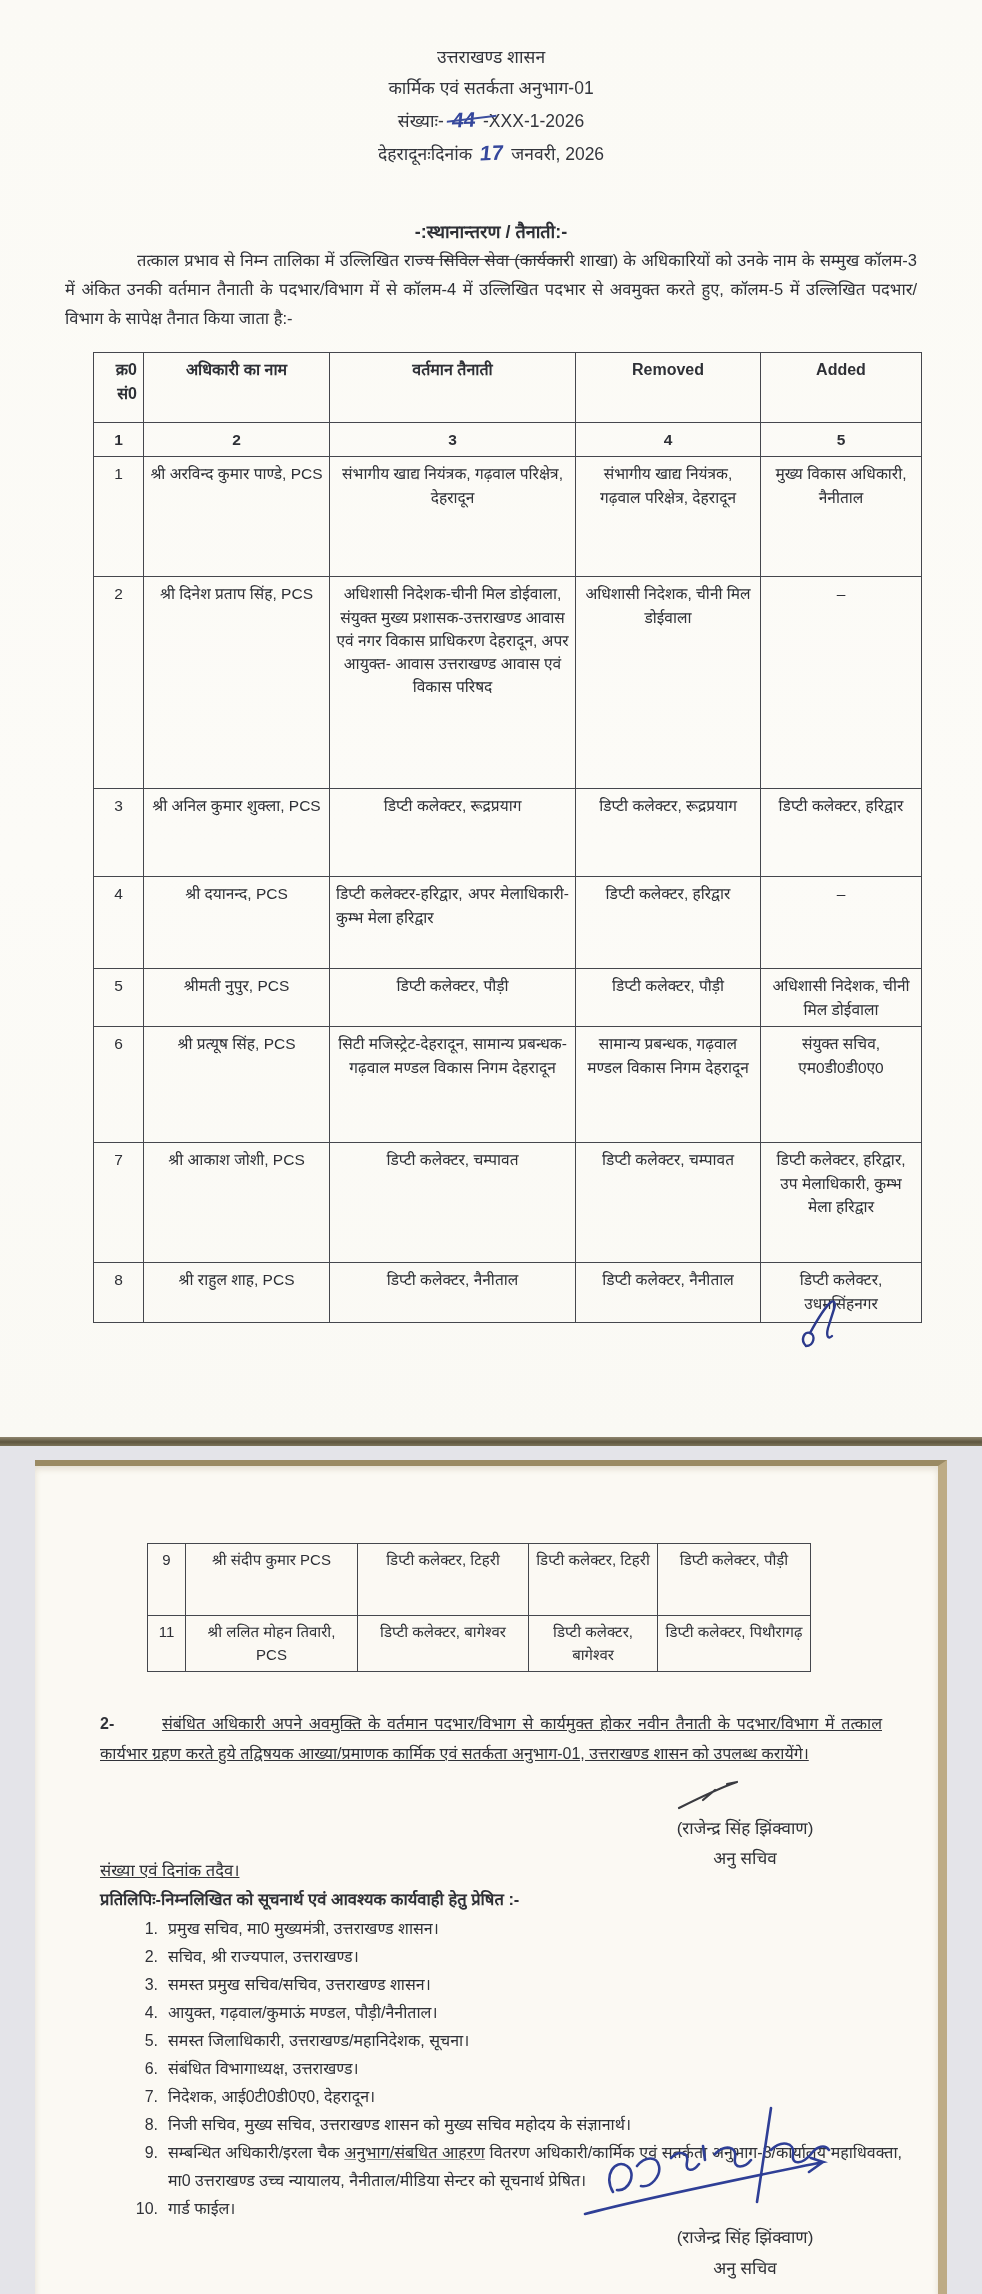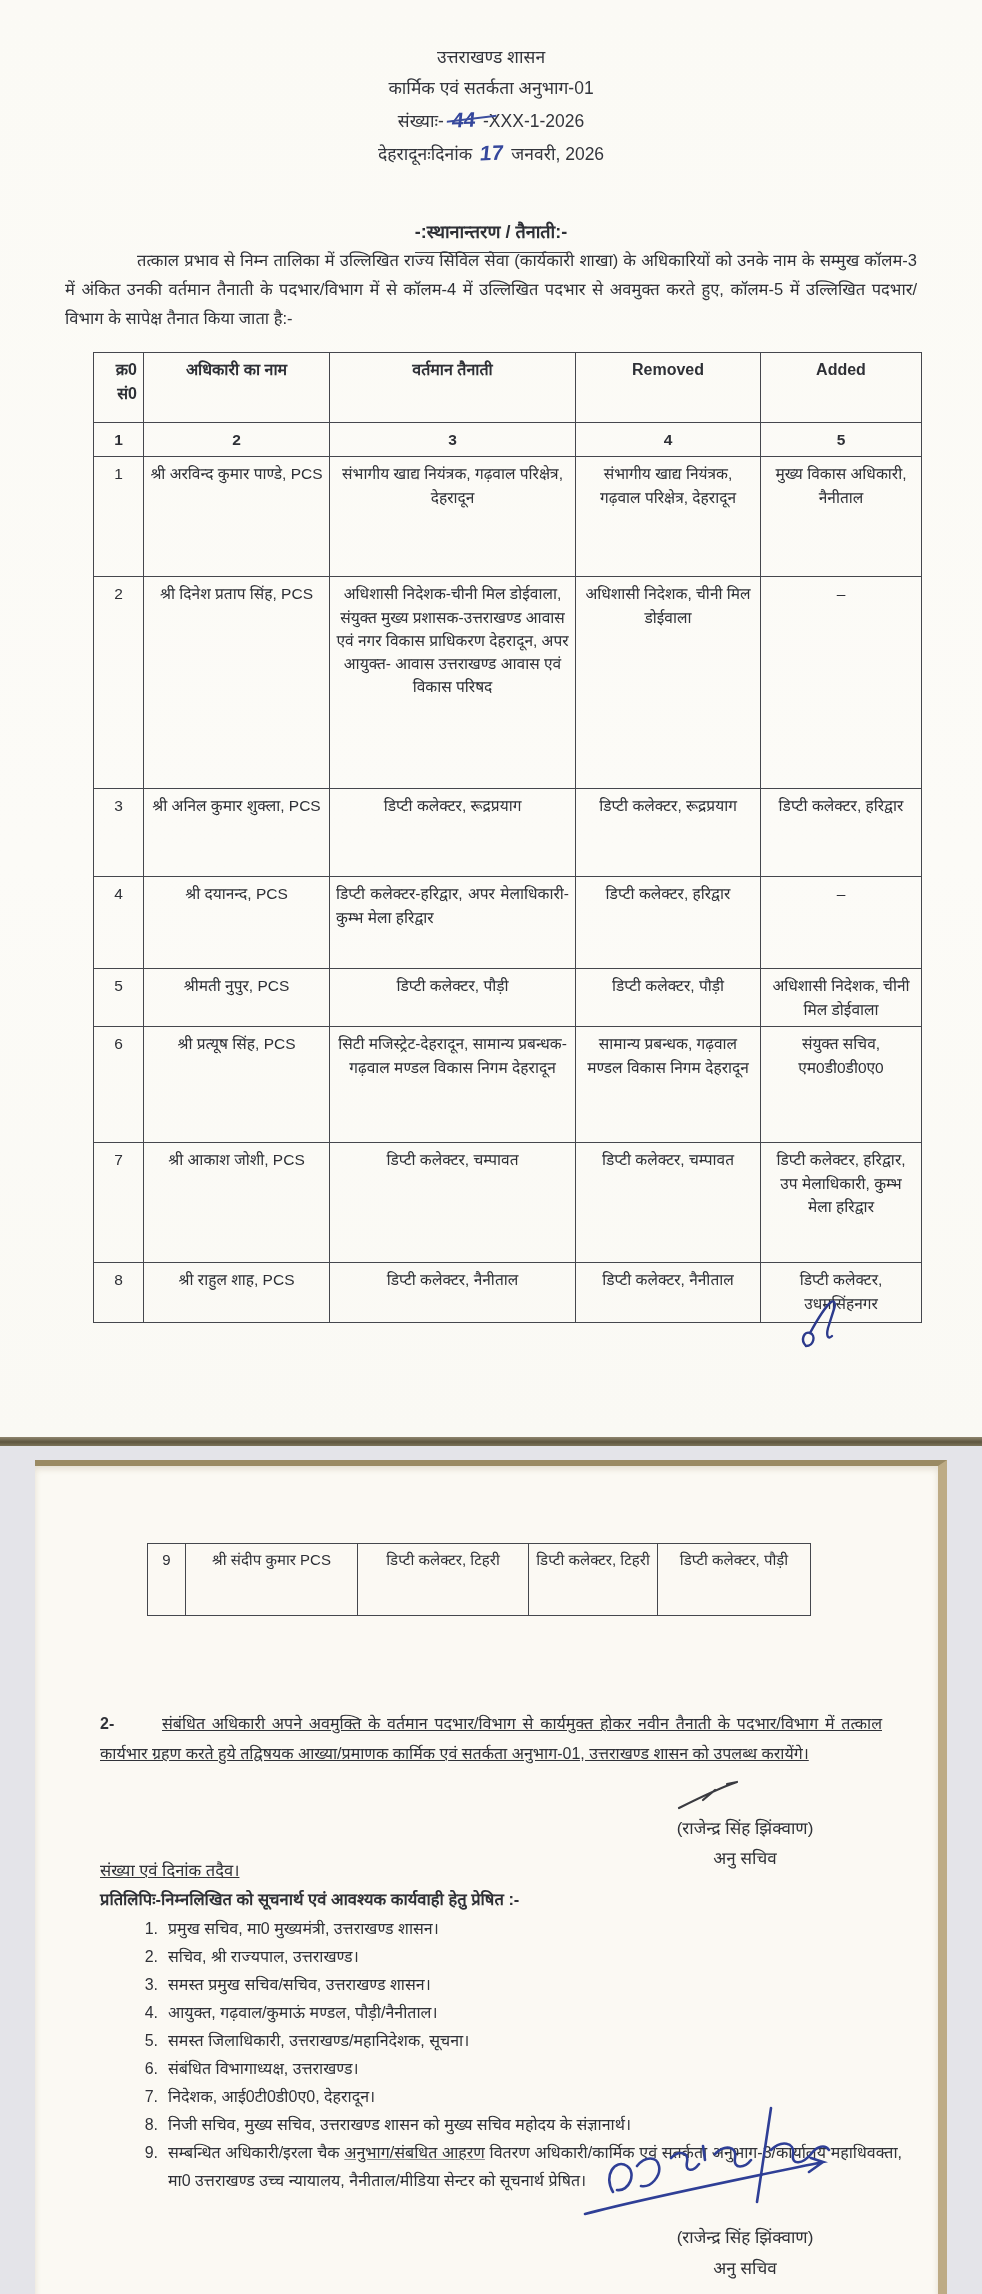--- a/index.html
+++ b/index.html
@@ -28,21 +28,21 @@
   .hdr .row{white-space:nowrap;}
   .hand{
     display:inline-block;color:#35479c;font-weight:bold;font-size:21px;
     transform:skewX(-8deg) rotate(-2deg);position:relative;padding:0 3px;
   }
   .hand.strike::after{
     content:"";position:absolute;left:-2px;right:-18px;top:46%;
     border-top:2.5px solid #3b4d9e;transform:rotate(-5deg);
   }
   .doc-title{position:absolute;top:219px;left:0;width:100%;text-align:center;font-size:18px;font-weight:bold;color:#2e3036;}
-  .doc-title span{border-bottom:1.6px solid #3a3c42;padding-bottom:10px;}
+  .doc-title span{border-bottom:1.6px solid #3a3c42;padding-bottom:17px;}
   .intro{
     position:absolute;left:65px;top:246px;width:852px;
     font-size:16.5px;line-height:29px;text-align:justify;text-indent:72px;color:#303238;
   }
   table.xfer{
     border-collapse:collapse;table-layout:fixed;
     font-size:15.5px;line-height:1.5;color:#2e3036;
   }
   table.xfer td,table.xfer th{
     border:1.4px solid #45474d;vertical-align:top;text-align:center;
@@ -196,20 +196,27 @@
           <col style="width:153px">
         </colgroup>
       <tbody>
           <tr class="r9">
         <td>9</td>
         <td>श्री संदीप कुमार PCS</td>
         <td>डिप्टी कलेक्टर, टिहरी</td>
         <td>डिप्टी कलेक्टर, टिहरी</td>
         <td>डिप्टी कलेक्टर, पौड़ी</td>
       </tr>
+      <tr class="r11">
+        <td>11</td>
+        <td>श्री ललित मोहन तिवारी, PCS</td>
+        <td>डिप्टी कलेक्टर, बागेश्वर</td>
+        <td>डिप्टी कलेक्टर, बागेश्वर</td>
+        <td>डिप्टी कलेक्टर, पिथौरागढ़</td>
+      </tr>
     </tbody>
       </table>
   </div>
 
   <div class="para2">
     <span class="pnum">2-</span>
     <span class="ptext">संबंधित अधिकारी अपने अवमुक्ति के वर्तमान पदभार/विभाग से कार्यमुक्त होकर नवीन तैनाती के पदभार/विभाग में तत्काल कार्यभार ग्रहण करते हुये तद्विषयक आख्या/प्रमाणक कार्मिक एवं सतर्कता अनुभाग-01, उत्तराखण्ड शासन को उपलब्ध करायेंगे।</span>
   </div>
 
   <div class="sig-mark2">
@@ -230,20 +237,21 @@
   <div class="copylist">
     <div class="copy-item"><span class="cnum">1.</span><span>प्रमुख सचिव, मा0 मुख्यमंत्री, उत्तराखण्ड शासन।</span><span class="u"></span><span></span></div>
     <div class="copy-item"><span class="cnum">2.</span><span>सचिव, श्री राज्यपाल, उत्तराखण्ड।</span><span class="u"></span><span></span></div>
     <div class="copy-item"><span class="cnum">3.</span><span>समस्त प्रमुख सचिव/सचिव, उत्तराखण्ड शासन।</span><span class="u"></span><span></span></div>
     <div class="copy-item"><span class="cnum">4.</span><span>आयुक्त, गढ़वाल/कुमाऊं मण्डल, पौड़ी/नैनीताल।</span><span class="u"></span><span></span></div>
     <div class="copy-item"><span class="cnum">5.</span><span>समस्त जिलाधिकारी, उत्तराखण्ड/महानिदेशक, सूचना।</span><span class="u"></span><span></span></div>
     <div class="copy-item"><span class="cnum">6.</span><span>संबंधित विभागाध्यक्ष, उत्तराखण्ड।</span><span class="u"></span><span></span></div>
     <div class="copy-item"><span class="cnum">7.</span><span>निदेशक, आई0टी0डी0ए0, देहरादून।</span><span class="u"></span><span></span></div>
     <div class="copy-item"><span class="cnum">8.</span><span>निजी सचिव, मुख्य सचिव, उत्तराखण्ड शासन को मुख्य सचिव महोदय के संज्ञानार्थ।</span><span class="u"></span><span></span></div>
     <div class="copy-item"><span class="cnum">9.</span><span>सम्बन्धित अधिकारी/इरला चैक </span><span class="u">अनुभाग/संबधित आहरण</span><span> वितरण अधिकारी/कार्मिक एवं सतर्कता अनुभाग-3/कार्यालय महाधिवक्ता, मा0 उत्तराखण्ड उच्च न्यायालय, नैनीताल/मीडिया सेन्टर को सूचनार्थ प्रेषित।</span></div>
+    <div class="copy-item"><span class="cnum">10.</span><span>गार्ड फाईल।</span><span class="u"></span><span></span></div>
   </div>
 
   <div class="sig-big">
     <svg class="ink" width="270" height="120" viewBox="0 0 270 120">
       <path d="M196 2 L182 96" stroke="#2f3f96" stroke-width="2.6" fill="none" stroke-linecap="round"></path>
       <path d="M38 86 C28 70 40 52 52 60 C62 67 54 86 42 84 M62 60 C70 50 82 50 84 60 C86 70 76 82 66 80 M96 52 C104 44 114 46 112 56 C110 66 118 66 124 58 M128 40 L130 54 M140 48 C150 38 162 40 160 52 C158 64 170 62 176 54 M196 44 C206 34 220 36 218 48 C216 60 228 58 236 48 C242 40 250 38 254 44" stroke="#2f3f96" stroke-width="2.6" fill="none" stroke-linecap="round"></path>
       <path d="M10 108 C70 92 170 72 248 56 L236 52 M248 56 L234 66" stroke="#2f3f96" stroke-width="2.6" fill="none" stroke-linecap="round"></path>
     </svg>
   </div>
 

